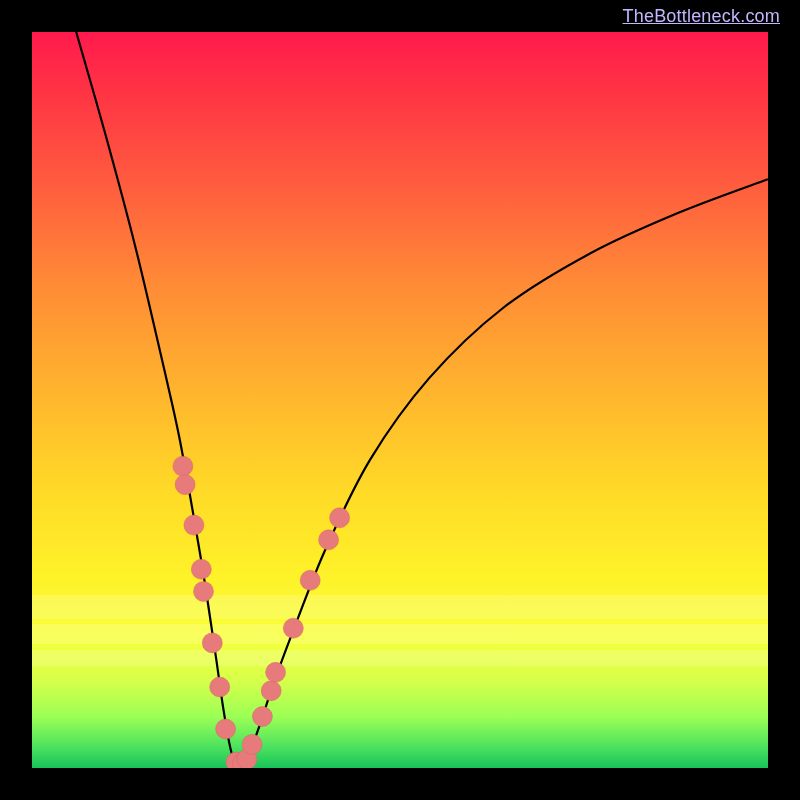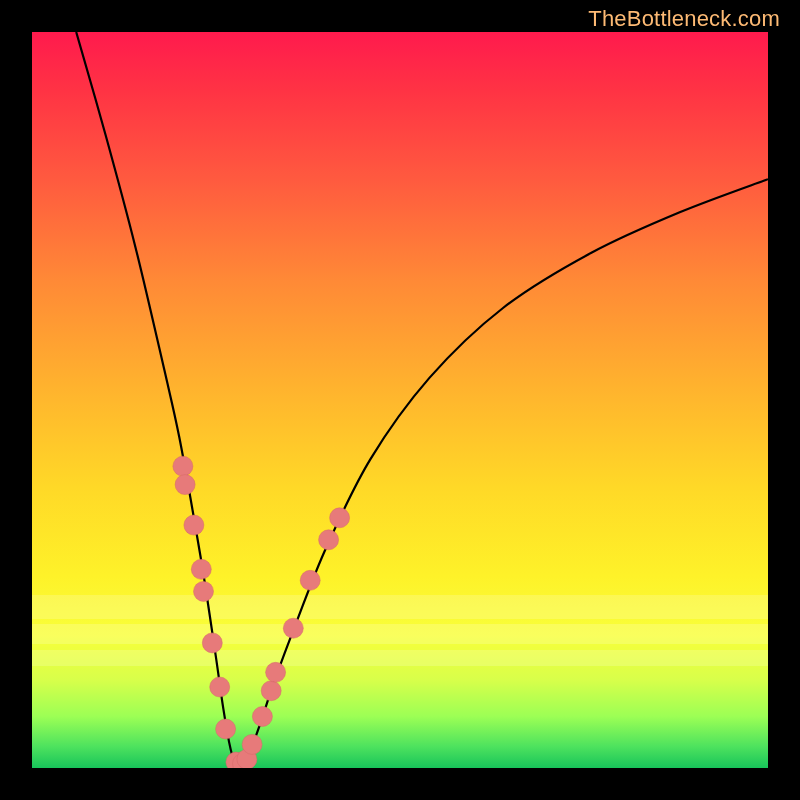--- a/index.html
+++ b/index.html
@@ -42,24 +42,25 @@
   .light-band {
     position: absolute;
     left: 0;
     width: 100%;
     background: rgba(255,255,255,0.18);
   }
   .watermark {
     position: absolute;
     top: 6px;
     right: 20px;
-    color: #fdba74;
-    font-size: 22px;
+    color: #c4b5fd;
+    font-size: 18px;
     font-weight: 500;
     letter-spacing: 0.2px;
+    text-decoration: underline;
   }
   svg.curve {
     position: absolute;
     top: 0;
     left: 0;
   }
   .dot {
     fill: #e77a7a;
     stroke: #d46868;
     stroke-width: 0.5;

